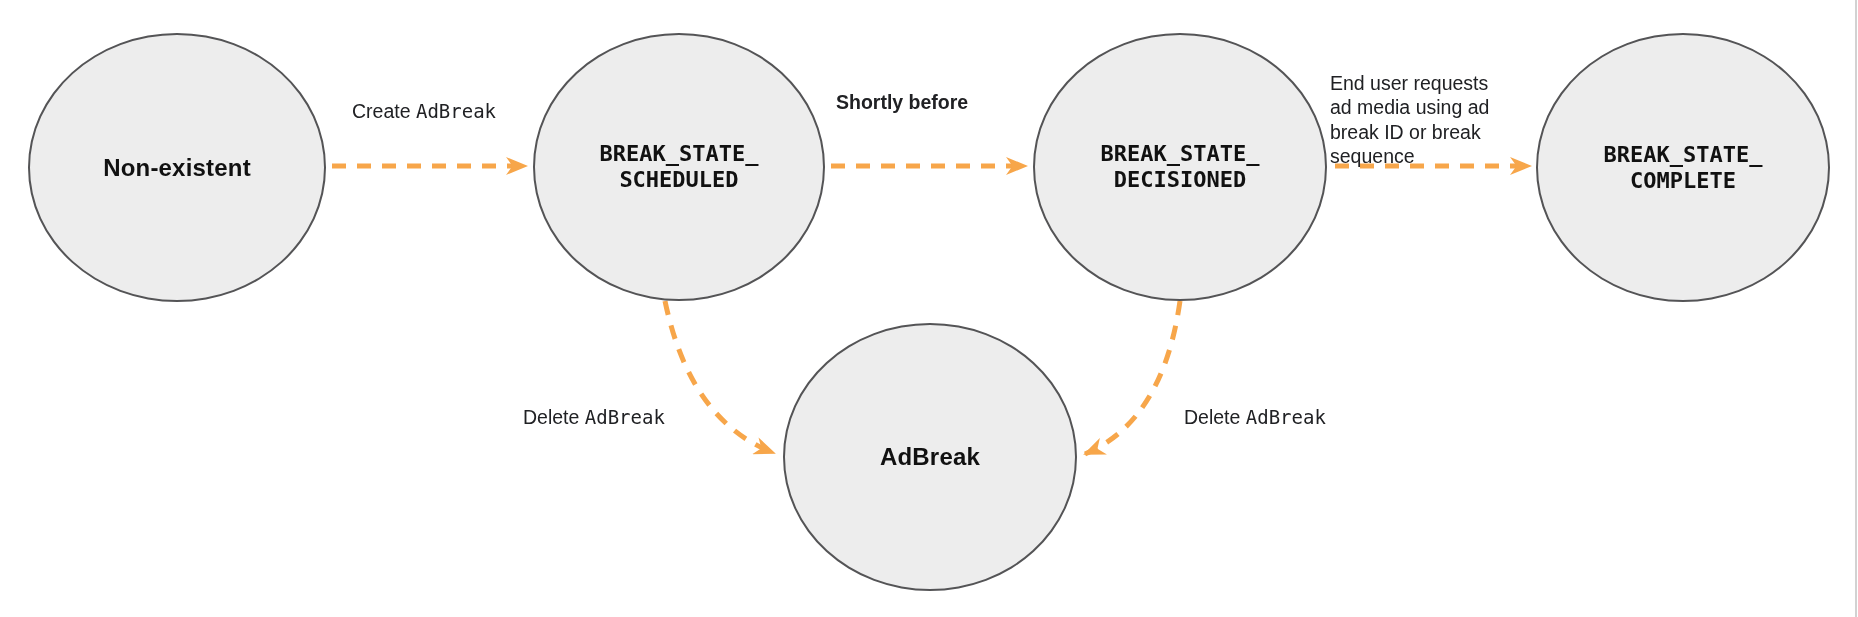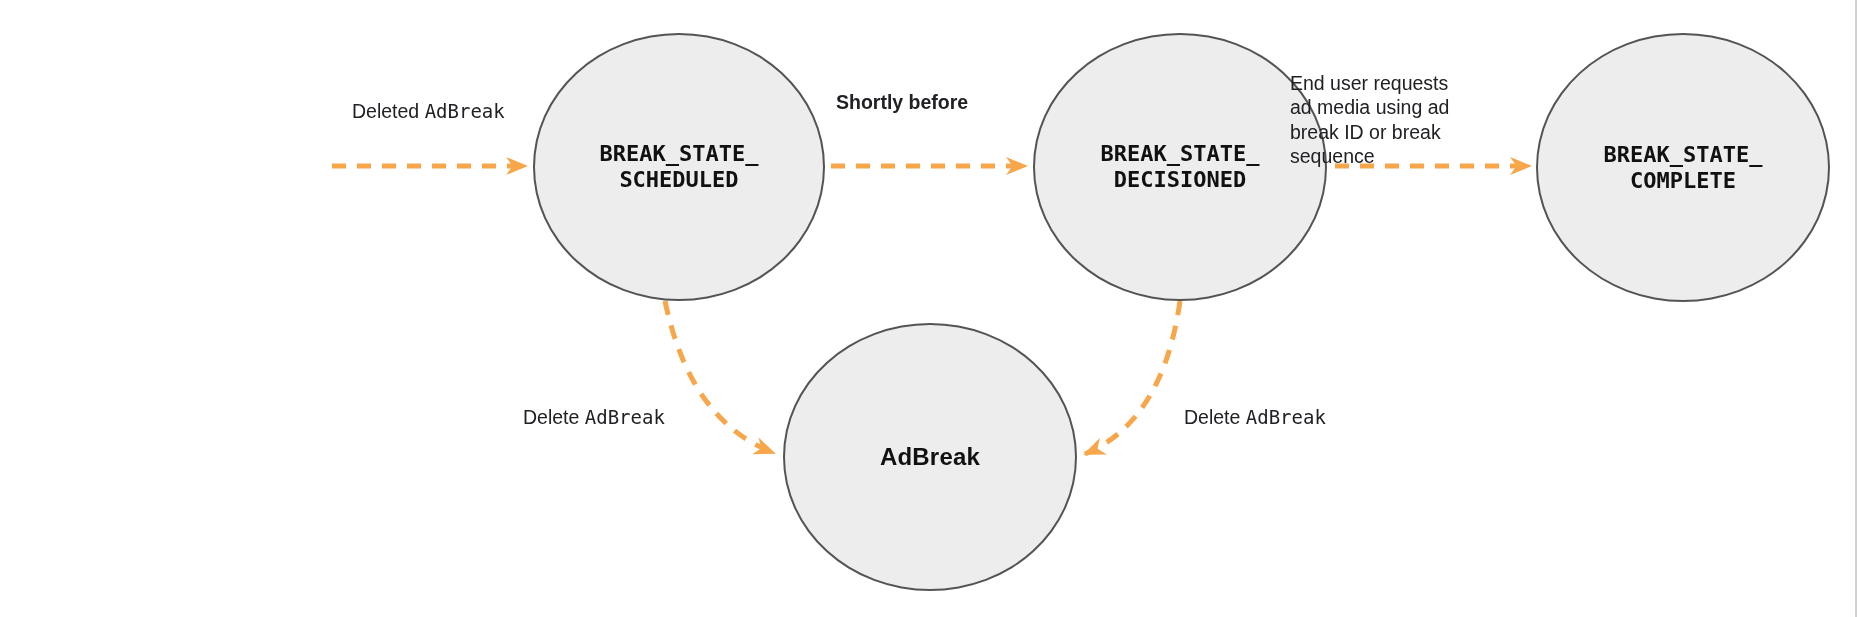--- a/index.html
+++ b/index.html
@@ -85,20 +85,23 @@
         <path d="M0,0 L22,9 L0,18 L6.5,9 Z" fill="#F7A64A"></path>
       </marker>
     </defs>
     <path class="edge" d="M 332 166 L 526 166" marker-end="url(#arrowhead)"></path>
     <path class="edge" d="M 831 166 L 1026 166" marker-end="url(#arrowhead)"></path>
     <path class="edge" d="M 1335 166 L 1530 166" marker-end="url(#arrowhead)"></path>
     <path class="edge" d="M 665 301 Q 690 421 774 453" marker-end="url(#arrowhead)"></path>
     <path class="edge" d="M 1180 301 Q 1163 421 1085 454" marker-end="url(#arrowhead)"></path>
   </svg>
 
+  <div class="node sans" style="left:28px;top:33px;width:298px;height:269px">
+    <span class="node-label">Non-existent</span>
+  </div>
 
   <div class="node mono" style="left:533px;top:33px;width:292px;height:268px">
     <span class="node-label">BREAK_STATE_
 SCHEDULED</span>
   </div>
 
   <div class="node mono" style="left:1033px;top:33px;width:294px;height:268px">
     <span class="node-label">BREAK_STATE_
 DECISIONED</span>
   </div>
@@ -106,28 +109,28 @@
   <div class="node mono" style="left:1536px;top:33px;width:294px;height:269px">
     <span class="node-label">BREAK_STATE_
 COMPLETE</span>
   </div>
 
   <div class="node sans" style="left:783px;top:323px;width:294px;height:268px">
     <span class="node-label">AdBreak</span>
   </div>
 
   <div class="edge-label" style="left:352px;top:99px">
-    <span>Deleted </span><span class="mono-part">AdBreak</span>
+    <span>Create </span><span class="mono-part">AdBreak</span>
   </div>
 
   <div class="edge-label stacked" style="left:836px;top:90px">
     <span>Shortly before</span>
   </div>
 
-  <div class="edge-label multiline" style="left:1290px;top:46px;width:185px">
+  <div class="edge-label multiline" style="left:1330px;top:46px;width:185px">
     <span>End user requests
 ad media using ad
 break ID or break
 sequence</span>
   </div>
 
   <div class="edge-label" style="left:523px;top:405px">
     <span>Delete </span><span class="mono-part">AdBreak</span>
   </div>
 

